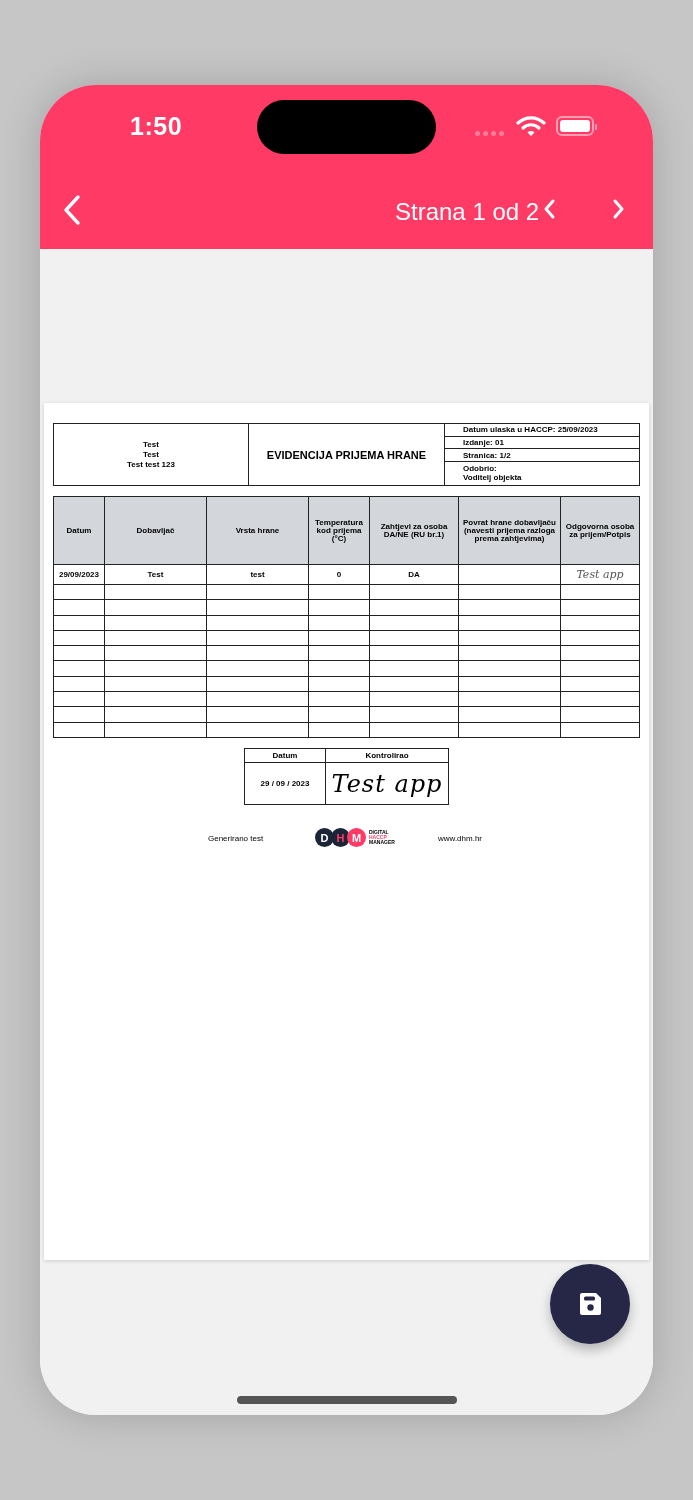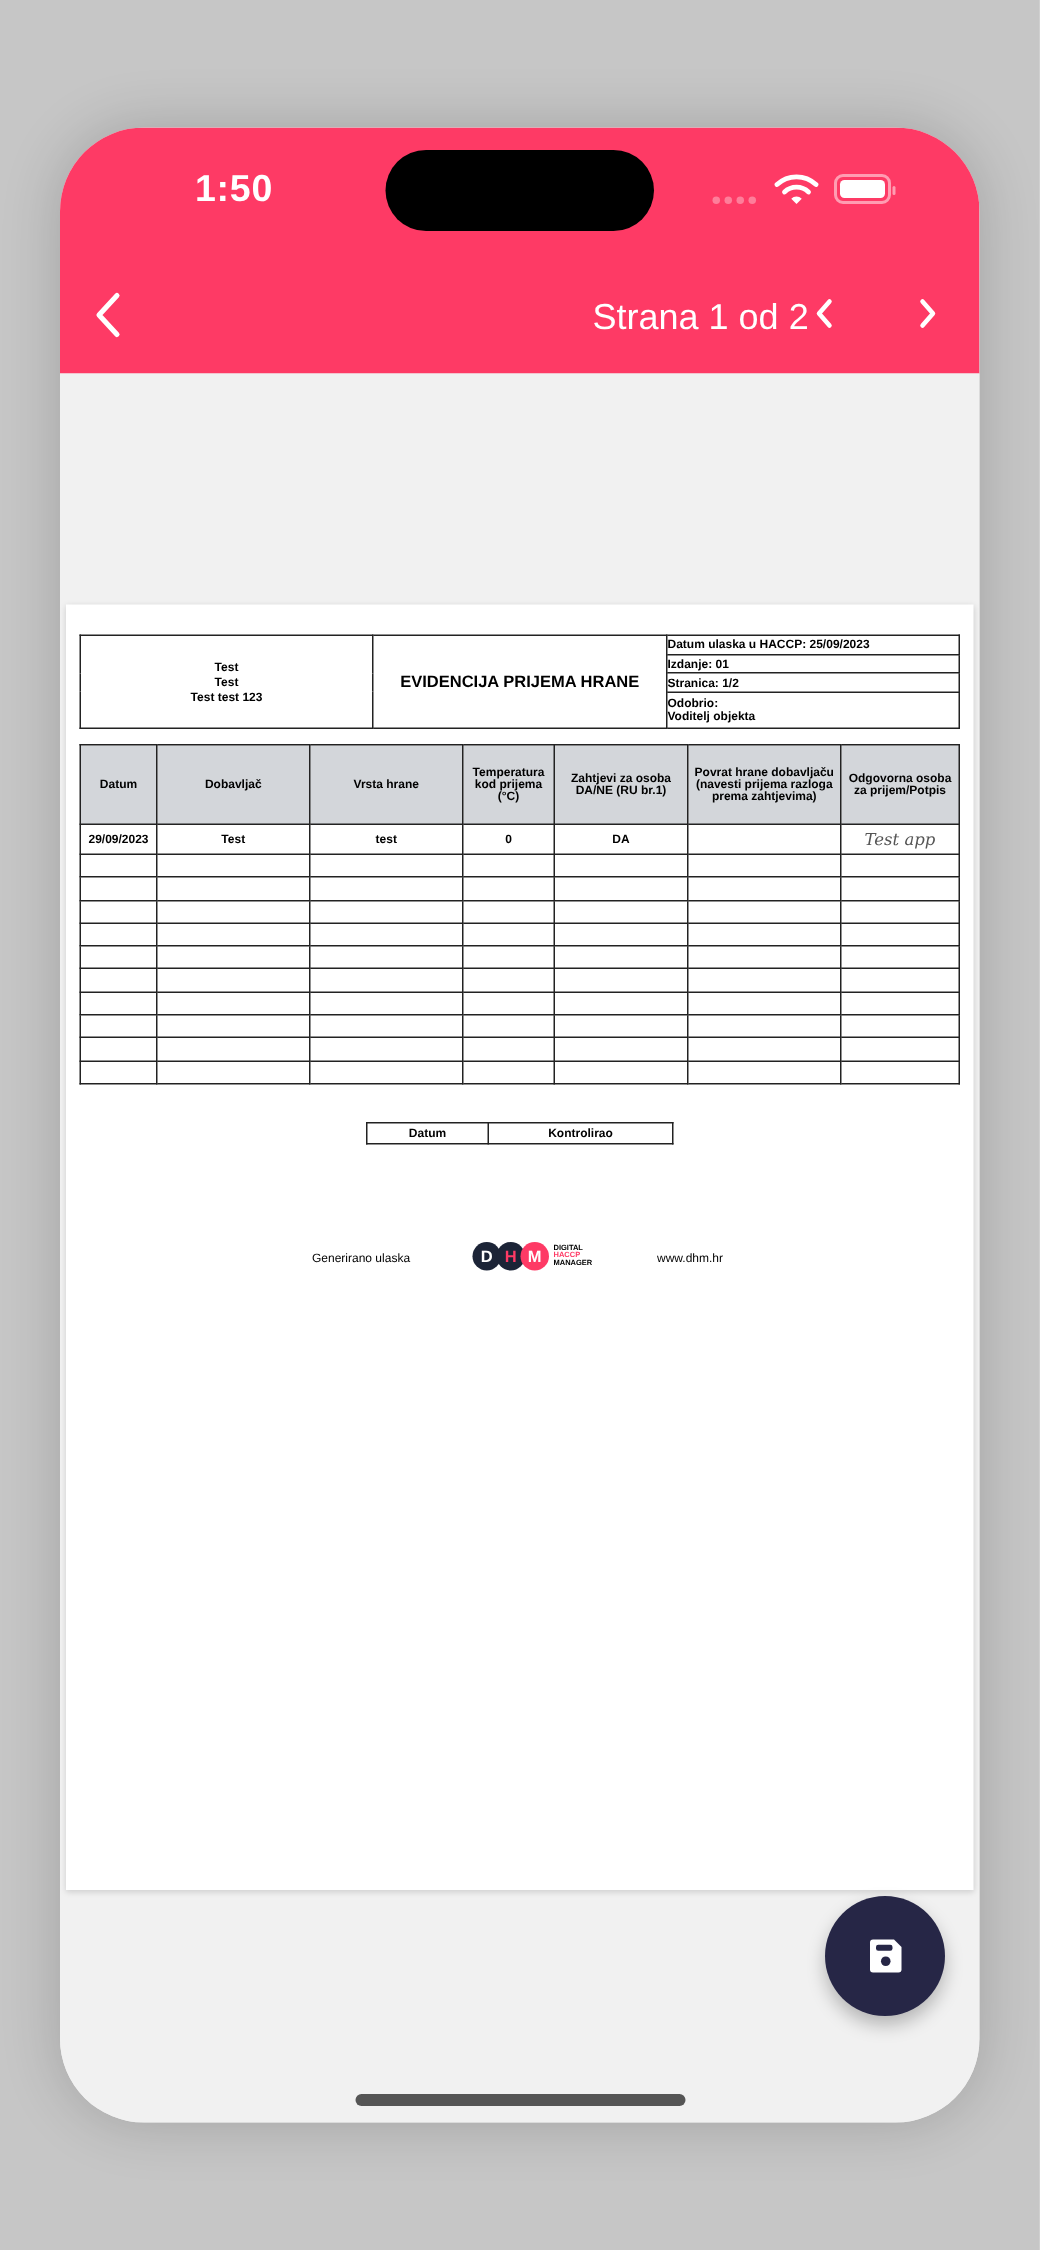--- a/index.html
+++ b/index.html
@@ -47,27 +47,27 @@
     position: absolute; left: 4px; top: 154px; width: 605px; height: 857px;
     background: #fff; box-shadow: 0 1px 4px rgba(0,0,0,0.15);
   }
 
   
   .doc { position: absolute; left: 9px; top: 20px; width: 586px; color: #000; }
   .hdr-table { width: 586px; border-collapse: collapse; table-layout: fixed; }
   .hdr-table td { border: 1px solid #222; font-size: 8px; font-weight: 700; }
   .hdr-company { text-align: center; line-height: 10px; height: 62px; }
   .hdr-title { text-align: center; font-size: 11px !important; }
-  .hdr-meta { padding: 1px 0; height: 11px; line-height: 9px; margin-top: 24px; }
+  .hdr-meta { padding: 1px 18px; height: 11px; line-height: 9px; margin-top: 24px; }
   .hdr-meta.tall { height: 23px; }
 
   .main-table { margin-top: 10px; width: 586px; border-collapse: collapse; table-layout: fixed; }
   .main-table th {
     background: #d3d6da; border: 1.5px solid #222; font-size: 8px; font-weight: 700;
-    height: 53px; line-height: 8px; text-align: center; padding: 0 2px;
+    height: 68px; line-height: 8px; text-align: center; padding: 0 2px;
   }
   .main-table td {
     border: 1.5px solid #222; height: 15.3px; font-size: 8px; font-weight: 700; text-align: center;
   }
   .main-table tr.first td { height: 20px; }
   .sig-small { font-family: "DejaVu Serif", serif; font-style: italic; font-weight: 400 !important; font-size: 11px !important; color: #555; }
 
   .ctrl-table {
     position: absolute; left: 191px; top: 325px; width: 204px; border-collapse: collapse; table-layout: fixed;
   }
@@ -290,25 +290,29 @@
         <table class="ctrl-table">
           <colgroup>
               <col style="width:81px">
               <col style="width:123px">
             </colgroup>
           <tbody>
               <tr>
             <th>Datum</th>
             <th>Kontrolirao</th>
           </tr>
+          <tr>
+            <td>29 / 09 / 2023</td>
+            <td class="sig-big">Test app</td>
+          </tr>
         </tbody>
           </table>
 
         <div class="footer-row">
-          <span class="gen-label">Generirano ulaska</span>
+          <span class="gen-label">Generirano test</span>
           <div class="logo">
             <span class="c dark">D</span>
             <span class="c dark" style="background:#1c2437;">
                 <span style="color:#fe3a65">H</span>
               </span>
             <span class="c red">M</span>
             <div class="words">
               <div>DIGITAL</div>
               <div class="r">HACCP</div>
               <div>MANAGER</div>

